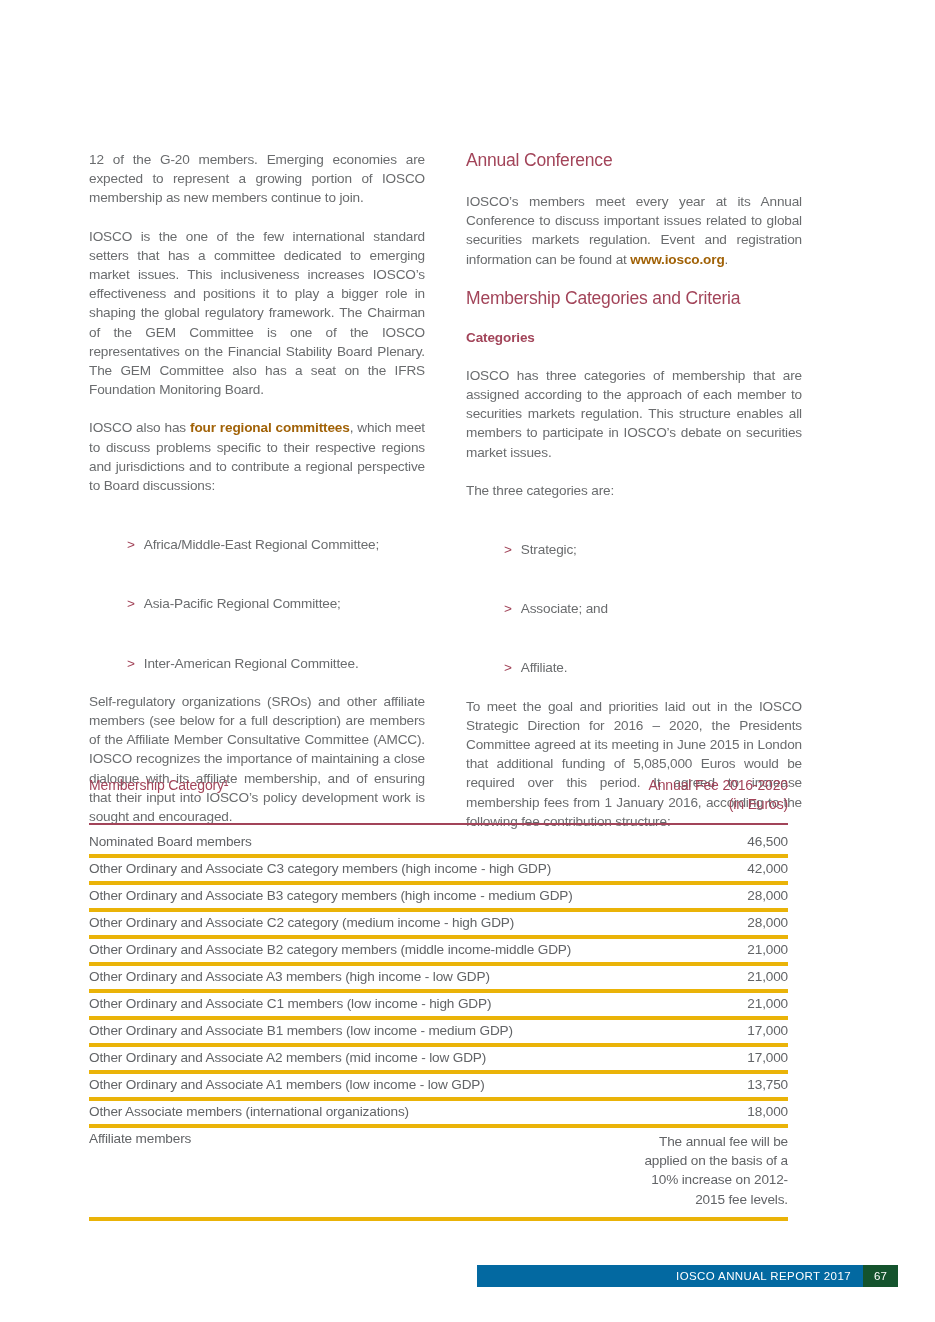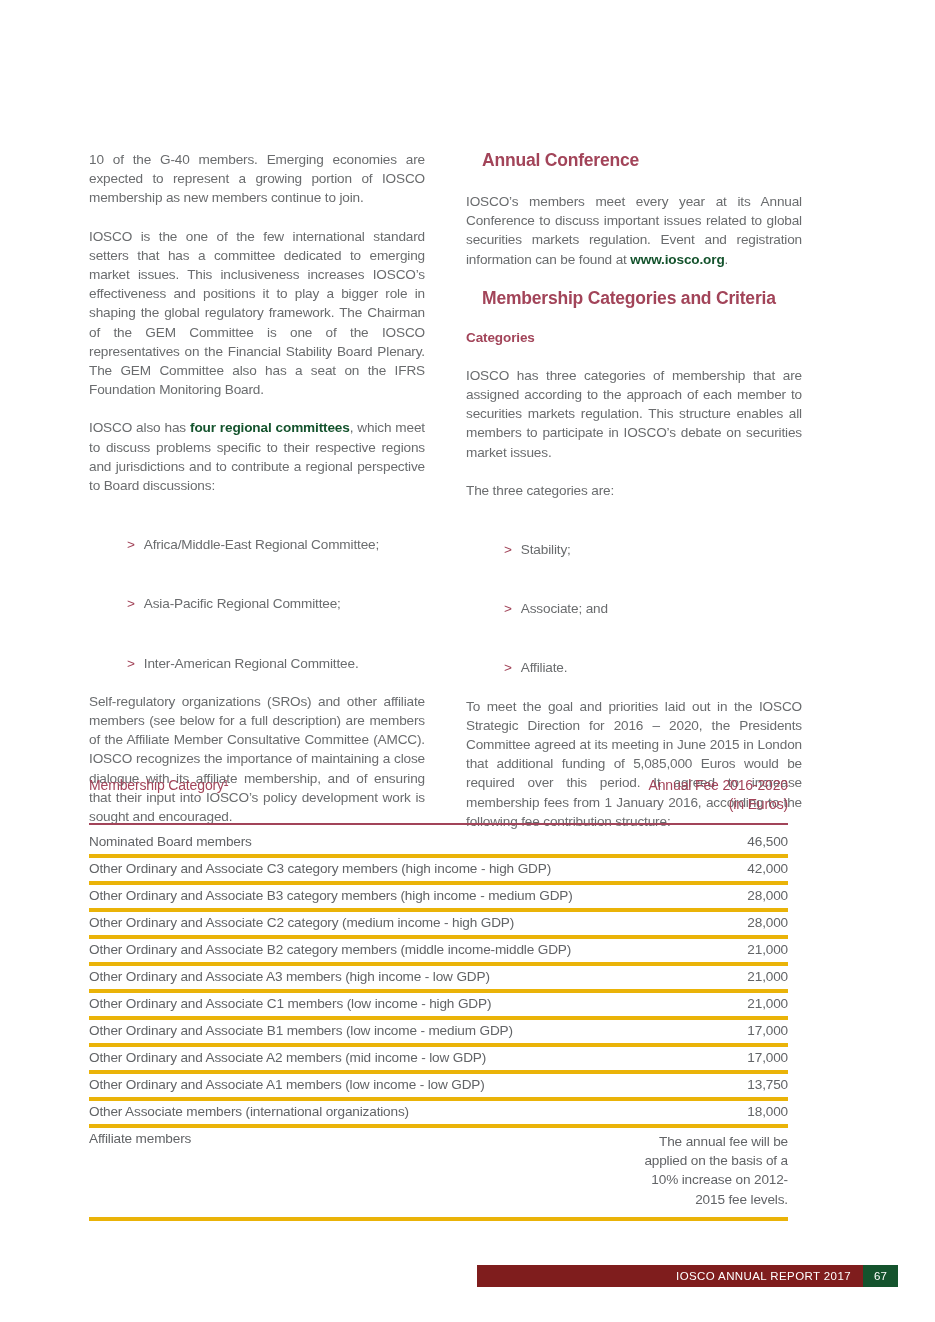--- a/index.html
+++ b/index.html
@@ -24,27 +24,27 @@
   .col { width: 336px; }
 
   .body-p {
     margin: 0 0 19px 0;
     font-size: 13.6px;
     line-height: 19.2px;
     color: #6a6c6e;
     text-align: justify;
     letter-spacing: -0.15px;
   }
-  .body-p b { font-weight: bold; color: #14532d; }
+  .body-p b { font-weight: bold; color: #a16207; }
 
   h2.section-heading {
-    margin: 0 0 21px 16px;
+    margin: 0 0 21px 0;
     font-size: 17.5px;
     line-height: 21px;
-    font-weight: bold;
+    font-weight: normal;
     color: #a24459;
     letter-spacing: -0.2px;
   }
   h2.section-heading.mt { margin-top: 3px; }
   h3.sub-heading {
     margin: 12px 0 20px 0;
     font-size: 13.5px;
     line-height: 16px;
     font-weight: bold;
     color: #a24459;
@@ -112,21 +112,21 @@
 
   
   .footer-bar {
     position: absolute;
     top: 1265px; left: 477px;
     width: 421px; height: 22px;
     display: flex;
   }
   .footer-title {
     flex: 1;
-    background: #7f1d1d;
+    background: #0369a1;
     color: #ffffff;
     font-size: 11.5px;
     letter-spacing: 0.4px;
     display: flex;
     align-items: center;
     justify-content: flex-end;
     padding-right: 12px;
   }
   .footer-page {
     width: 35px;
@@ -137,40 +137,40 @@
     align-items: center;
     justify-content: center;
   }
 </style>
 </head>
 <body>
 
 <div class="columns">
 
   <div class="col">
-    <p class="body-p">10 of the G-40 members. Emerging economies are expected to represent a growing portion of IOSCO membership as new members continue to join.</p>
+    <p class="body-p">12 of the G-20 members. Emerging economies are expected to represent a growing portion of IOSCO membership as new members continue to join.</p>
     <p class="body-p">IOSCO is the one of the few international standard setters that has a committee dedicated to emerging market issues. This inclusiveness increases IOSCO’s effectiveness and positions it to play a bigger role in shaping the global regulatory framework. The Chairman of the GEM Committee is one of the IOSCO representatives on the Financial Stability Board Plenary. The GEM Committee also has a seat on the IFRS Foundation Monitoring Board.</p>
     <p class="body-p"><span>IOSCO also has </span><b>four regional committees</b><span>, which meet to discuss problems specific to their respective regions and jurisdictions and to contribute a regional perspective to Board discussions:</span></p>
     <ul class="arrow-list">
       <li><span class="arrow">&gt;</span><span>Africa/Middle-East Regional Committee;</span></li>
       <li><span class="arrow">&gt;</span><span>Asia-Pacific Regional Committee;</span></li>
       <li><span class="arrow">&gt;</span><span>Inter-American Regional Committee.</span></li>
     </ul>
     <p class="body-p">Self-regulatory organizations (SROs) and other affiliate members (see below for a full description) are members of the Affiliate Member Consultative Committee (AMCC). IOSCO recognizes the importance of maintaining a close dialogue with its affiliate membership, and of ensuring that their input into IOSCO’s policy development work is sought and encouraged.</p>
   </div>
 
   <div class="col">
     <h2 class="section-heading">Annual Conference</h2>
     <p class="body-p"><span>IOSCO’s members meet every year at its Annual Conference to discuss important issues related to global securities markets regulation.  Event and registration information can be found at </span><b>www.iosco.org</b><span>.</span></p>
     <h2 class="section-heading mt">Membership Categories and Criteria</h2>
     <h3 class="sub-heading">Categories</h3>
     <p class="body-p">IOSCO has three categories of membership that are assigned according to the approach of each member to securities markets regulation. This structure enables all members to participate in IOSCO’s debate on securities market issues.</p>
     <p class="body-p">The three categories are:</p>
     <ul class="arrow-list">
-      <li><span class="arrow">&gt;</span><span>Stability;</span></li>
+      <li><span class="arrow">&gt;</span><span>Strategic;</span></li>
       <li><span class="arrow">&gt;</span><span>Associate; and</span></li>
       <li><span class="arrow">&gt;</span><span>Affiliate.</span></li>
     </ul>
     <p class="body-p">To meet the goal and priorities laid out in the IOSCO Strategic Direction for 2016 – 2020, the Presidents Committee agreed at its meeting in June 2015 in London that additional funding of 5,085,000 Euros would be required over this period. It agreed to increase membership fees from 1 January 2016, according to the following fee contribution structure:</p>
   </div>
 </div>
 
 <div class="table-section">
   <table class="fee-table">
     <colgroup>

